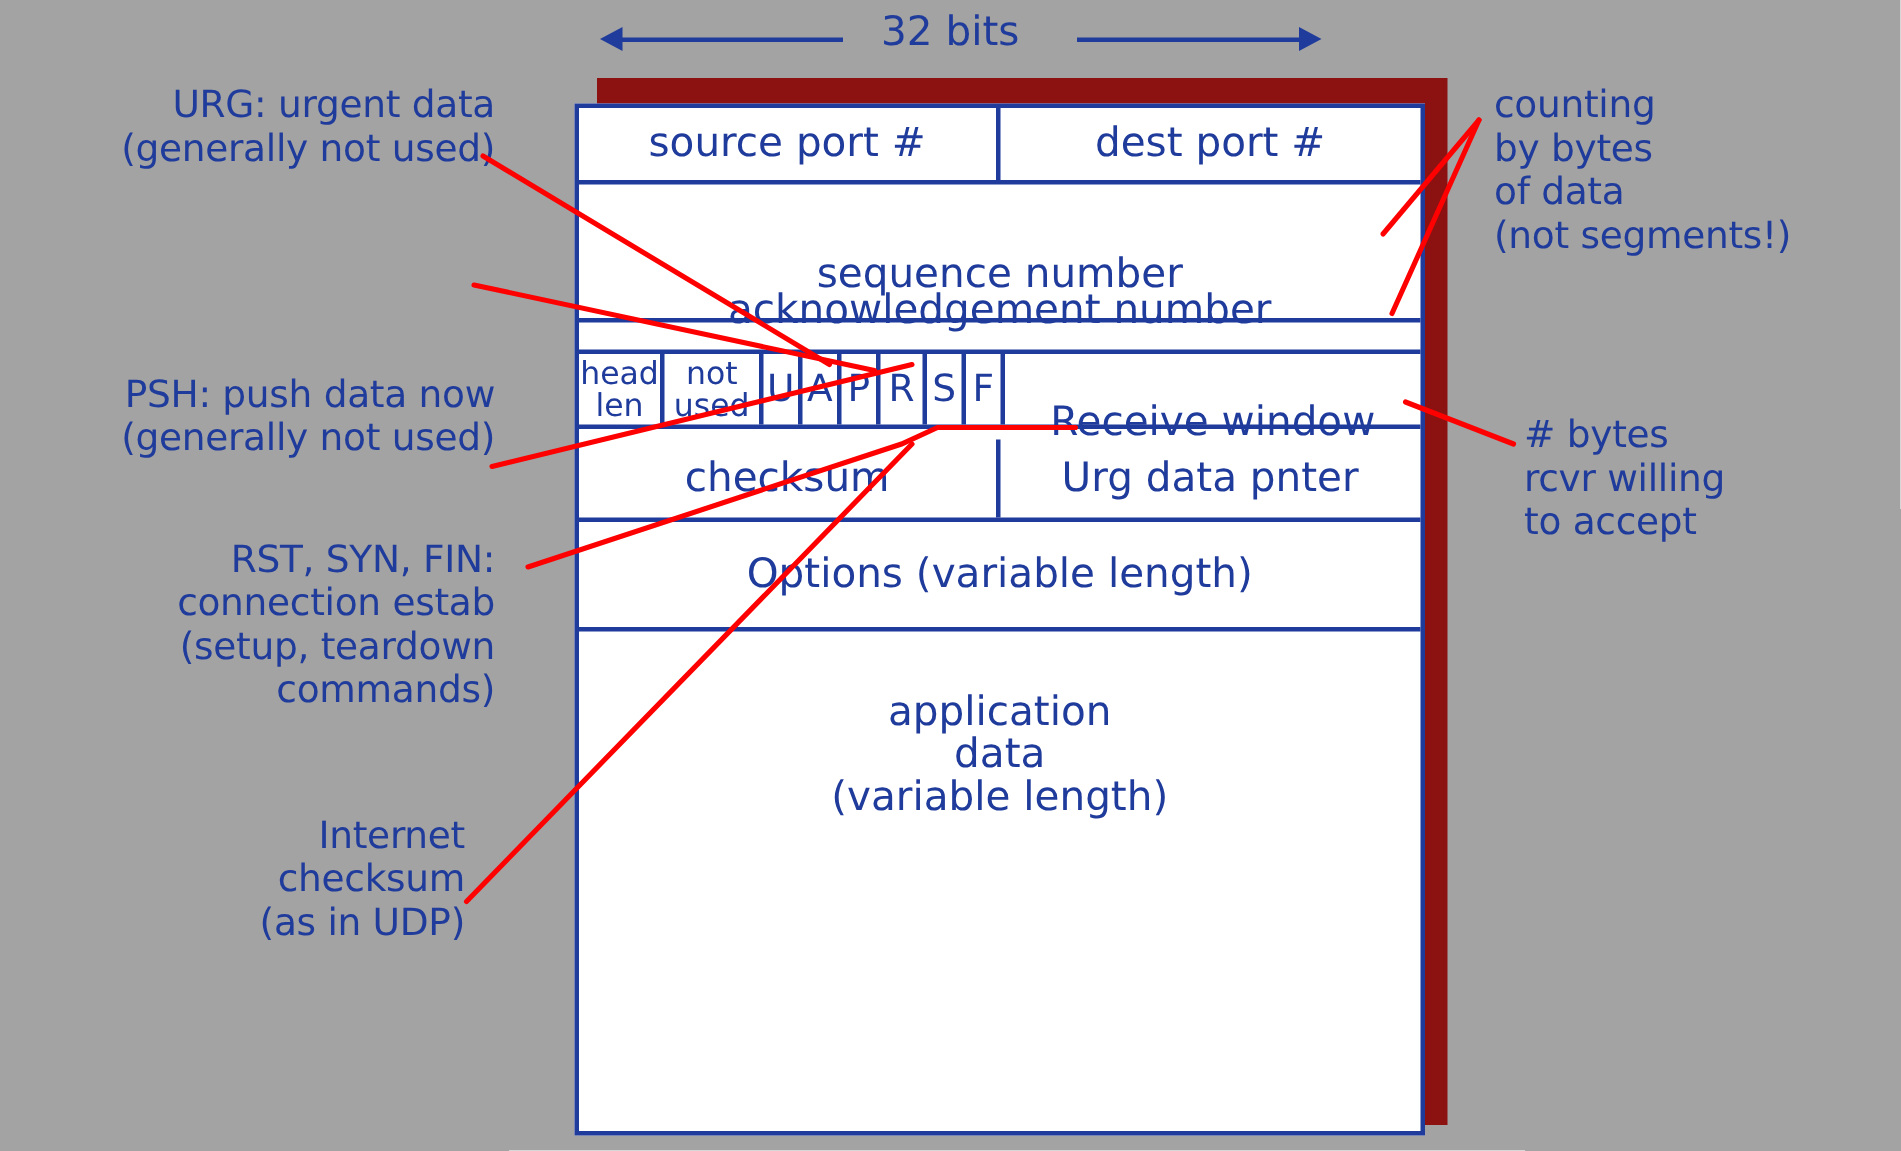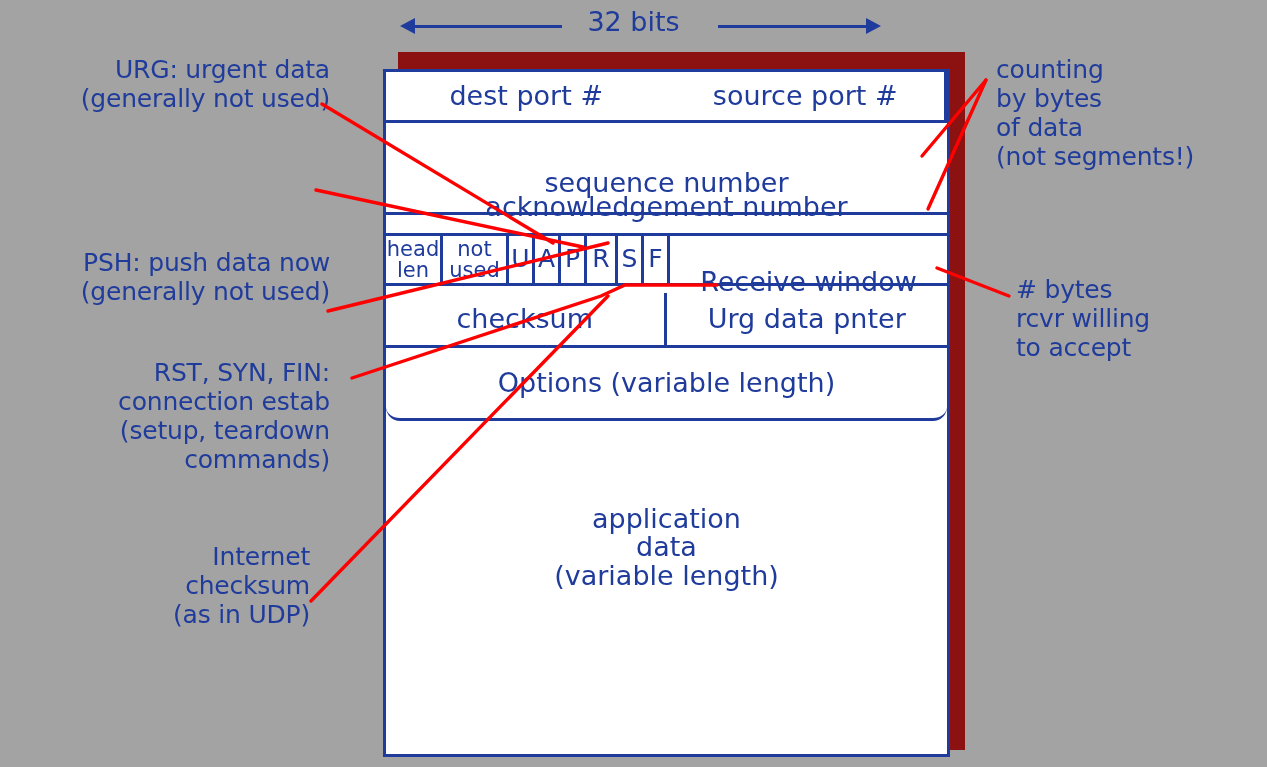--- a/index.html
+++ b/index.html
@@ -91,21 +91,21 @@
   }
   .vline { border-right: 3px solid #1F3B9B; }
   .hline-bottom { border-bottom: 3px solid #1F3B9B; }
 
   
   #row-ports   { top: 0px;   height: 51px; }
   #row-seq     { top: 51px;  height: 60px; margin-top: 32px; }
   #row-ack     { top: 109px; height: 55px; }
   #row-flags   { top: 164px; height: 50px; }
   #row-cksum   { top: 221px; height: 55px; }
-  #row-options { top: 276px; height: 73px; border-radius: 14px; }
+  #row-options { top: 276px; height: 73px; }
   #row-appdata { top: 349px; height: 333px; }
 
   .half { width: 50%; }
 
   
   #row-flags .cell { font-size: 21px; }
   .f-headlen { width: 57px; }
   .f-notused { width: 66px; }
   .f-bit     { width: 26px; font-size: 25px !important; }
   .f-bit-wide{ width: 31px; font-size: 25px !important; }
@@ -131,22 +131,22 @@
   <div class="arrow-line" id="arrow-left-line"></div>
   <div class="arrow-line" id="arrow-right-line"></div>
   <div class="arrow-head" id="arrow-head-left"></div>
   <div class="arrow-head" id="arrow-head-right"></div>
 
   <div id="shadow"></div>
 
   <div id="table">
 
     <div class="row hline-bottom" id="row-ports">
+      <div class="cell half vline">source port #</div>
       <div class="cell half">dest port #</div>
-      <div class="cell half vline">source port #</div>
     </div>
 
     <div class="row hline-bottom" id="row-seq">
       <div class="cell" style="width:100%">sequence number</div>
     </div>
 
     <div class="row hline-bottom" id="row-ack">
       <div class="cell" style="width:100%">acknowledgement number</div>
     </div>
 
@@ -167,21 +167,21 @@
     <div class="row hline-bottom" id="row-cksum">
       <div class="cell half vline">checksum</div>
       <div class="cell half">Urg data pnter</div>
     </div>
 
     <div class="row hline-bottom" id="row-options">
       <div class="cell" style="width:100%">Options (variable length)</div>
     </div>
 
     <div class="row" id="row-appdata">
-      <div class="cell" style="width:100%; align-items:flex-start; padding-top:84px;">application
+      <div class="cell" style="width:100%; align-items:flex-start; padding-top:40px;">application
 data
 (variable length)</div>
     </div>
 
   </div>
 
   <div class="blue-text annot annot-r" style="left:20px; top:55px; width:310px;">URG: urgent data
 (generally not used)</div>
 
 

